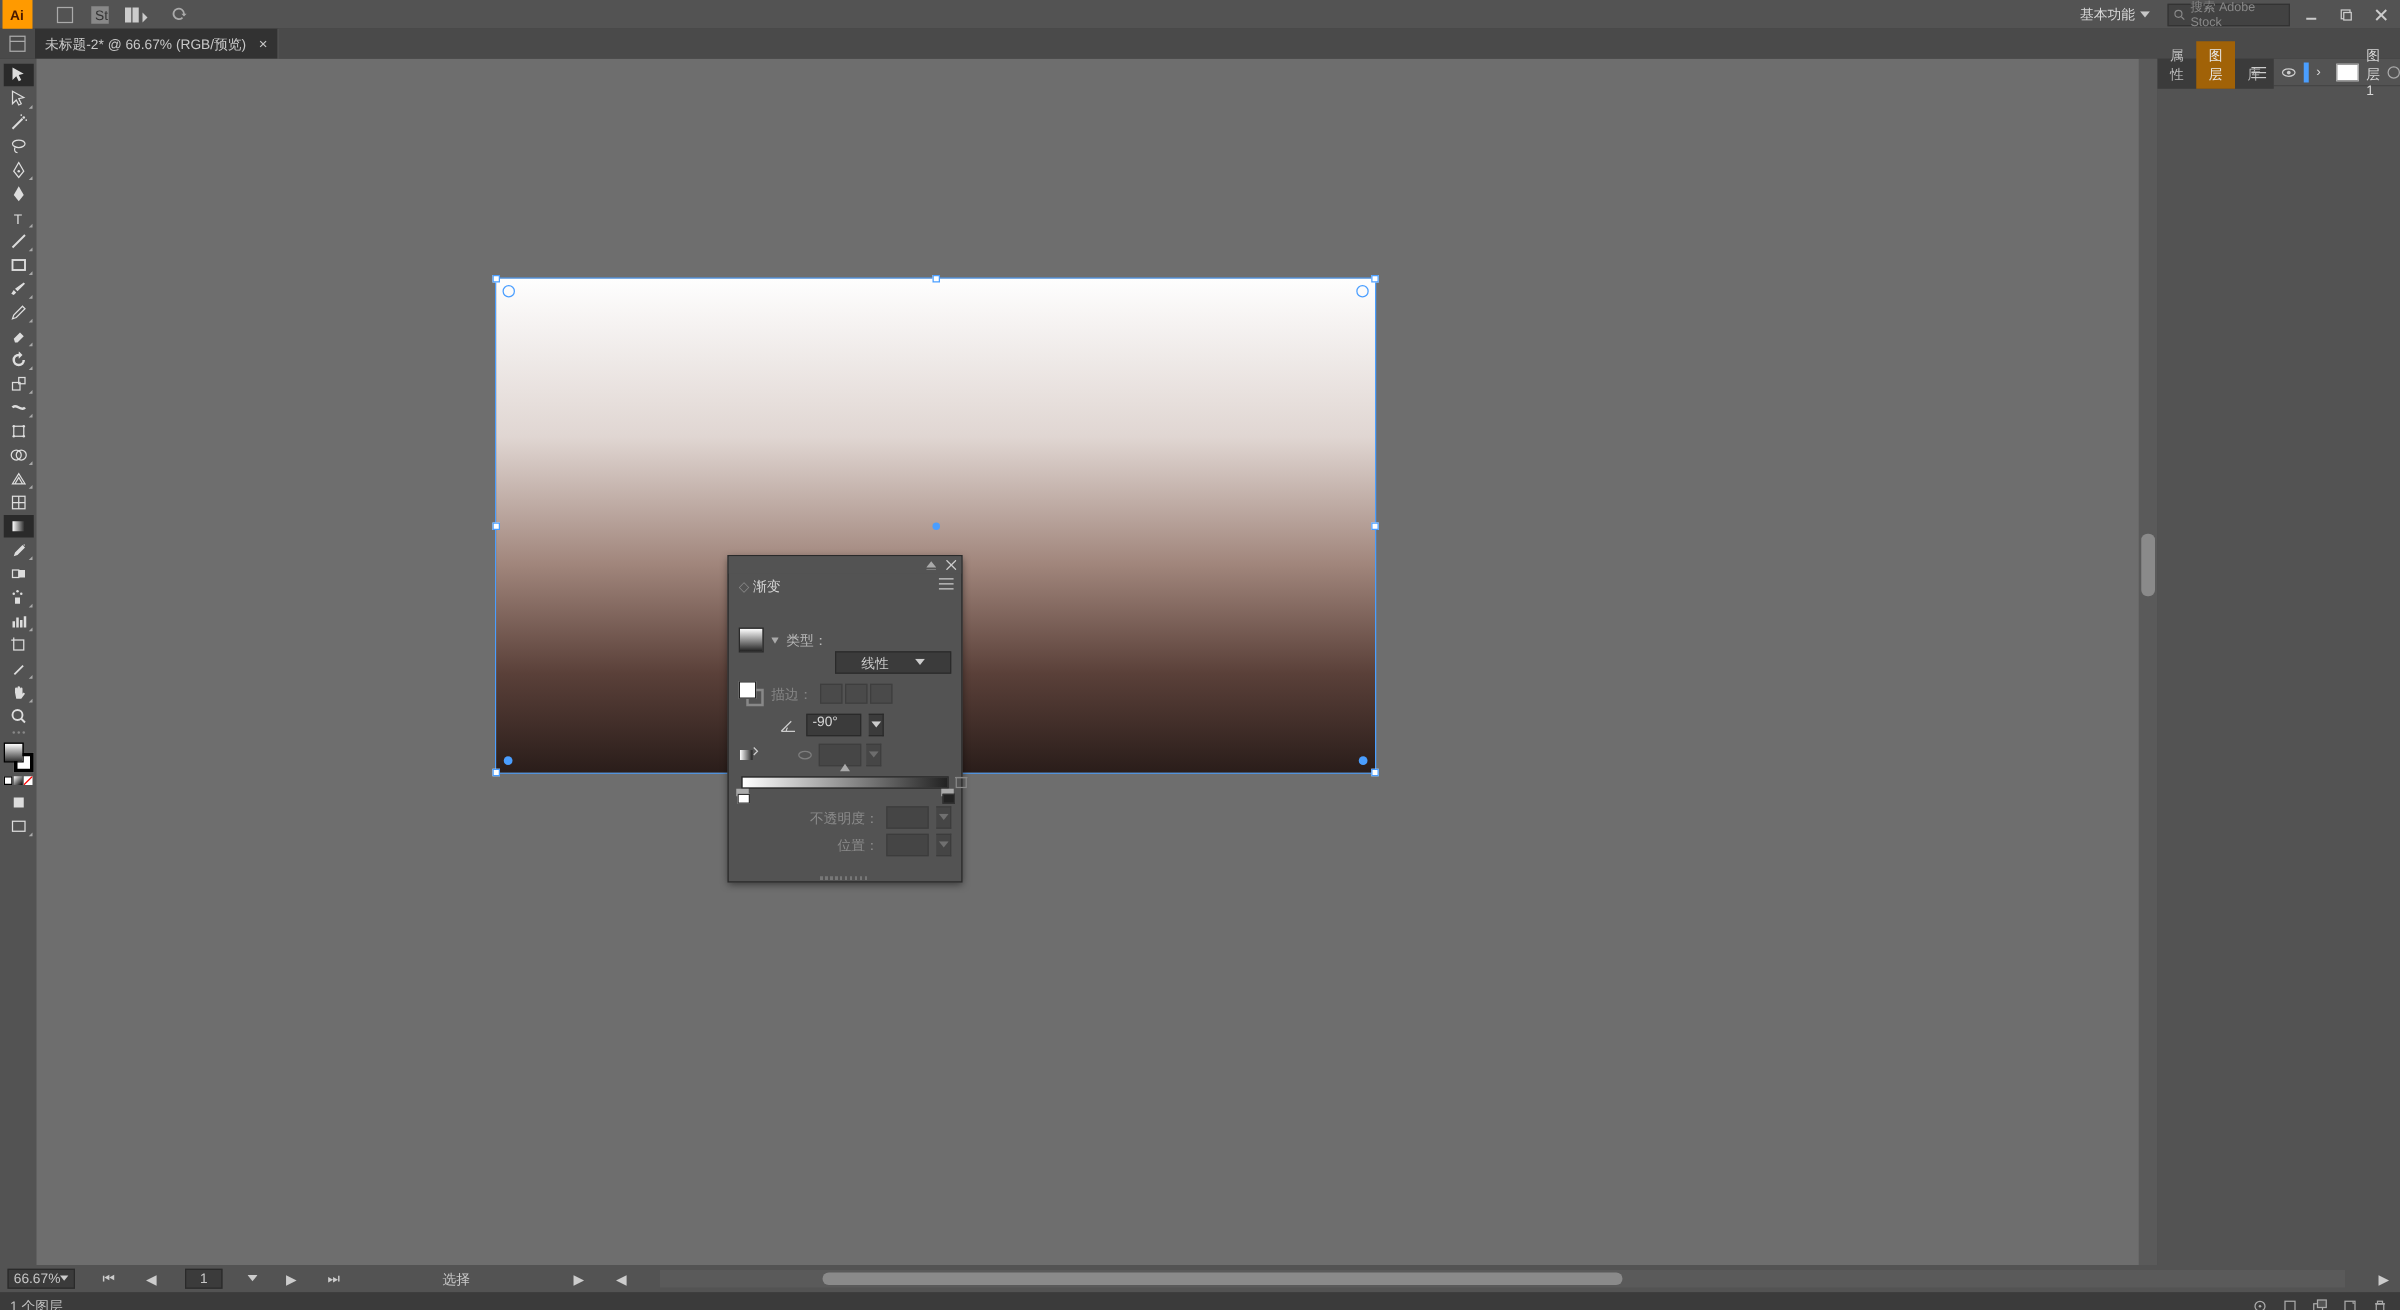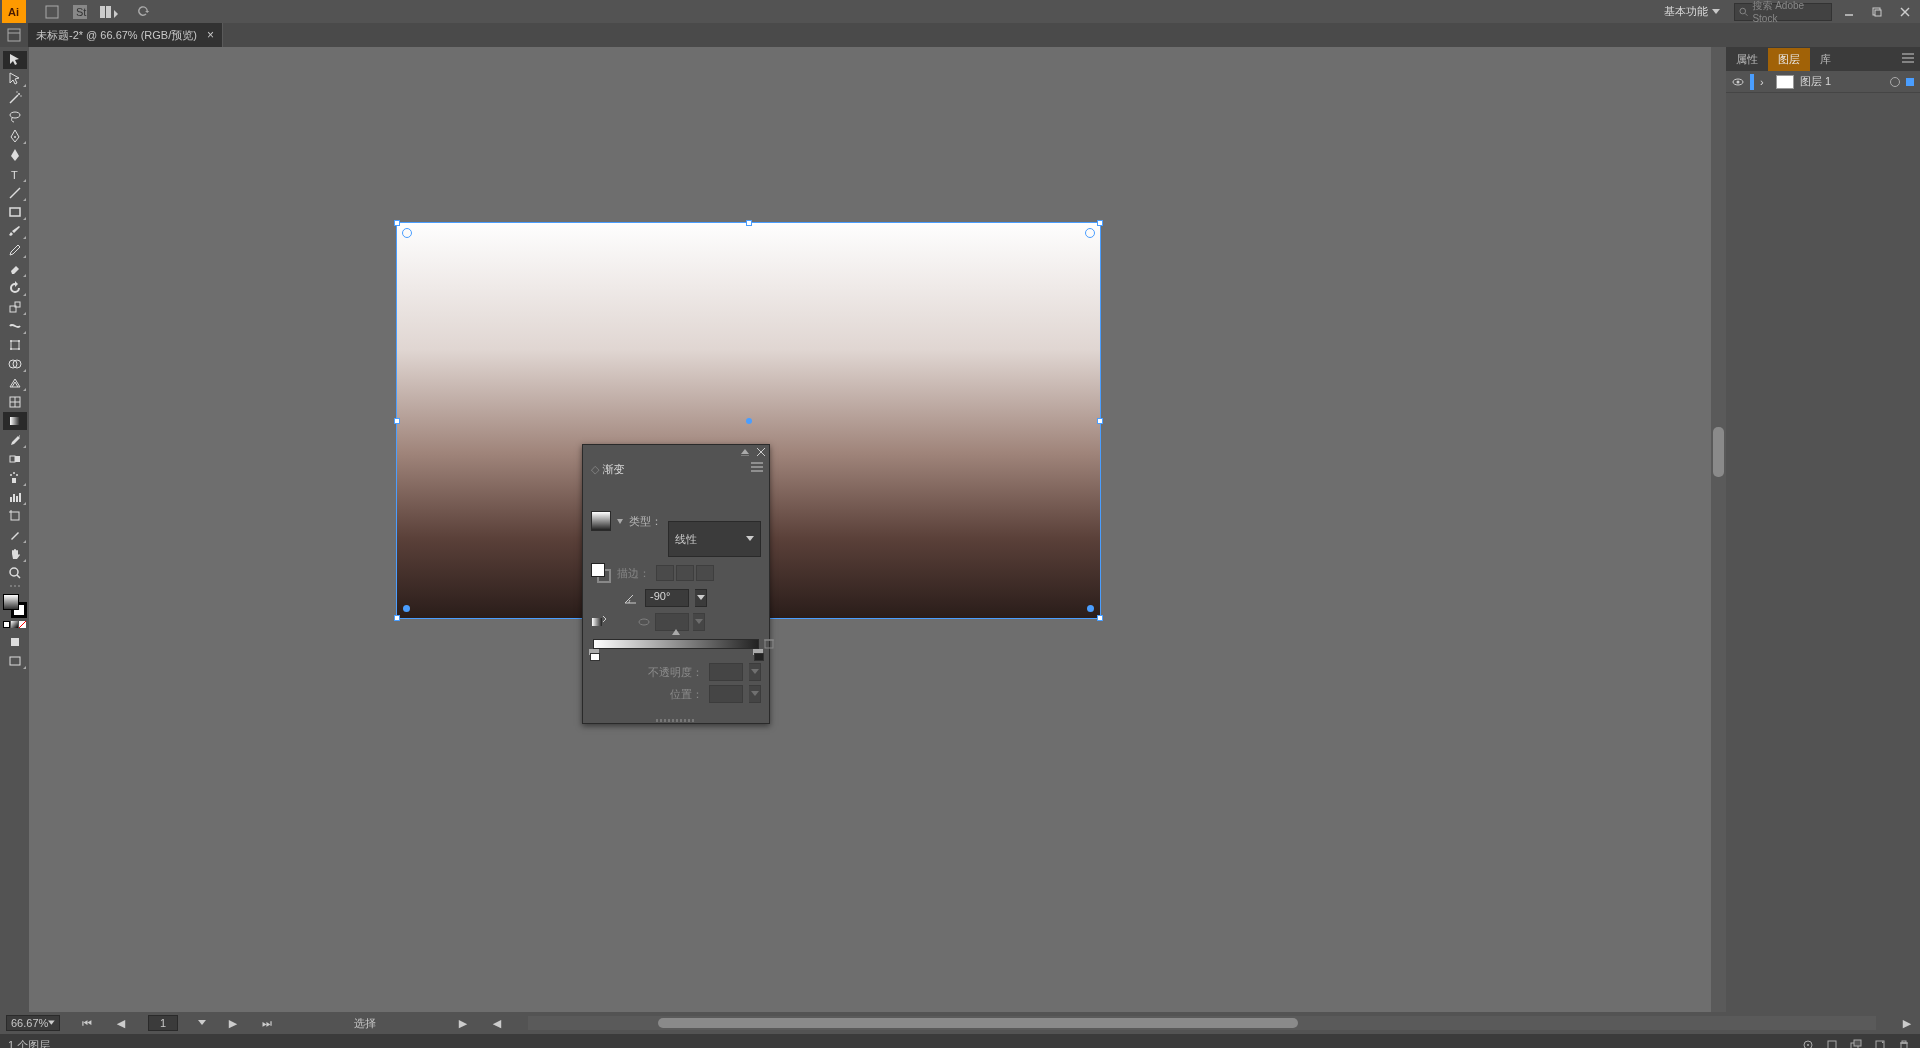--- a/index.html
+++ b/index.html
@@ -46,21 +46,21 @@
 
 
 .gradient-panel { position: absolute; left: 553px; top: 397px; width: 188px; background: #535353; border: 1px solid #2a2a2a; box-shadow: 0 2px 6px rgba(0,0,0,.5); }
 .panel-head { height: 14px; background: #535353; display: flex; align-items: center; justify-content: flex-end; padding: 0 4px; gap: 8px; }
 .panel-tabs { height: 20px; display: flex; align-items: center; padding: 0 8px; position: relative; }
 .panel-tab { color: #d8d8d8; }
 .panel-menu { position: absolute; right: 6px; top: 3px; }
 .panel-body { padding: 6px 8px 10px; }
 .gp-row { display: flex; align-items: center; gap: 6px; margin-bottom: 6px; }
 .gp-preview { width: 20px; height: 20px; border: 1px solid #2a2a2a; background: linear-gradient(180deg,#fff,#222); }
-.gp-dd { flex: 1; height: 36px; background: #3b3b3b; border: 1px solid #2a2a2a; display: flex; align-items: center; padding: 0 6px; justify-content: space-between; margin-top: 36px; }
+.gp-dd { flex: 1; height: 18px; background: #3b3b3b; border: 1px solid #2a2a2a; display: flex; align-items: center; padding: 0 20px; justify-content: space-between; margin-top: 36px; }
 .gp-label { color: #b8b8b8; }
 .gp-btngrp { display: flex; gap: 2px; }
 .gp-btn { width: 18px; height: 16px; background: #424242; border: 1px solid #2a2a2a; }
 .gp-angle-row { display: flex; align-items: center; gap: 6px; margin-left: 32px; margin-bottom: 6px; }
 .gp-angle-icon { width: 16px; height: 16px; }
 .gp-input { width: 44px; height: 18px; background: #3b3b3b; border: 1px solid #2a2a2a; color: #d8d8d8; padding: 0 4px; display: flex; align-items: flex-start; }
 .gp-input-dd { width: 12px; height: 18px; background: #3b3b3b; border: 1px solid #2a2a2a; border-left: none; display:flex; align-items:center; justify-content:center; }
 .gp-slider-wrap { position: relative; margin: 8px 2px 14px; }
 .gp-slider { height: 10px; background: linear-gradient(90deg,#fff,#222); border: 1px solid #2a2a2a; }
 .gp-midpoint { position: absolute; top: -10px; left: 50%; margin-left: -4px; width: 0; height: 0; border-left: 4px solid transparent; border-right: 4px solid transparent; border-bottom: 6px solid #aaa; }
@@ -72,21 +72,21 @@
 .gp-trash { position:absolute; right:-16px; top:-2px; width:12px; height:12px; }
 .gp-field-row { display: flex; align-items: center; justify-content: flex-end; gap: 6px; margin-bottom: 4px; opacity: .55; }
 .gp-resize { height: 6px; display:flex; align-items:center; justify-content:center; }
 .gp-resize-grip { width: 40px; height: 3px; background: repeating-linear-gradient(90deg,#777 0 2px, transparent 2px 4px); }
 
 
 .vscroll { position: absolute; right: 0; top: 0; bottom: 0; width: 15px; background: #5a5a5a; }
 .vthumb { position: absolute; right: 2px; width: 11px; background: #8a8a8a; border-radius: 5px; top: 380px; height: 50px; }
 
 
-.right-panels { width: 194px; background: #535353; display: flex; flex-direction: column; }
+.right-panels { width: 194px; background: #535353; display: flex; }
 .rp-tabs { height: 24px; background: #3b3b3b; display: flex; align-items: flex-end; position: relative; }
 .rp-tab { padding: 4px 10px; color: #bbb; }
 .rp-tab.active { background: #a16207; color: #e8e8e8; }
 .rp-menu { position: absolute; right: 6px; top: 6px; }
 .layer-row { height: 22px; display: flex; align-items: center; padding: 0 6px; gap: 6px; border-bottom: 1px solid #454545; }
 .layer-eye { width: 12px; height: 12px; }
 .layer-toggle { width: 10px; color: #d8d8d8; }
 .layer-thumb { width: 18px; height: 14px; background: #fff; border: 1px solid #999; }
 .layer-name { flex: 1; color: #d8d8d8; }
 .layer-target { width: 10px; height: 10px; border: 1.5px solid #aaa; border-radius: 50%; }

